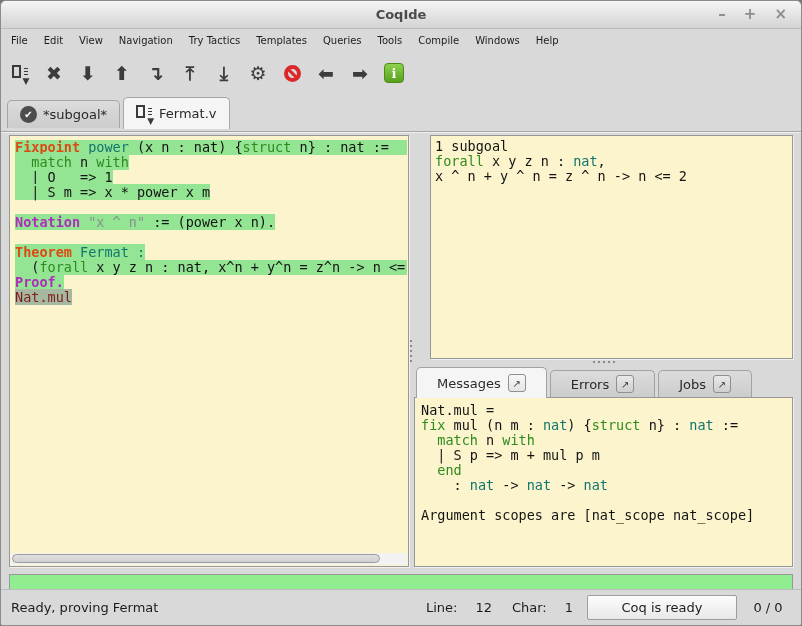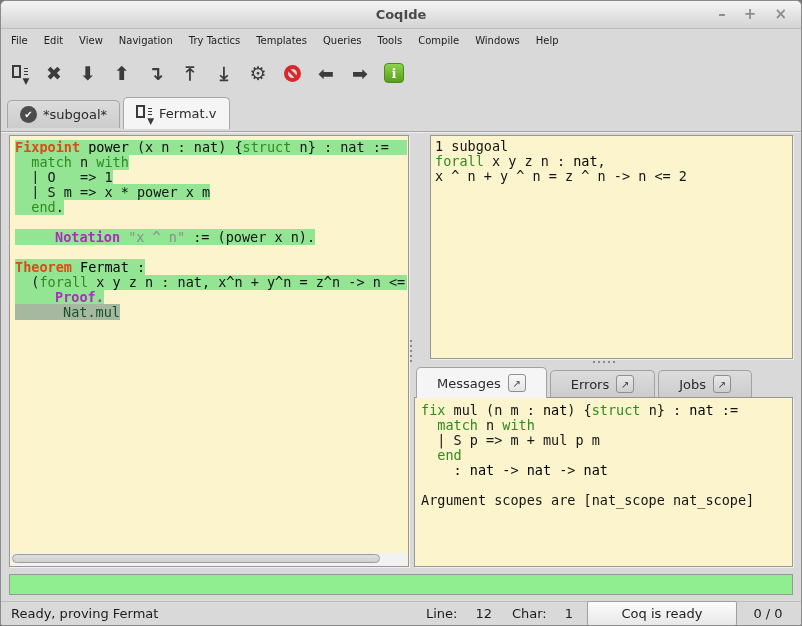--- a/index.html
+++ b/index.html
@@ -71,34 +71,34 @@
   .detach-btn{width:18px;height:18px;border:1px solid #8f8f8f;border-radius:3px;
     background:linear-gradient(#e9e9e9,#cfcfcf);font-size:10px;color:#333;
     display:flex;align-items:center;justify-content:center;}
   .msg-tab.active .detach-btn{background:linear-gradient(#f8f8f8,#e4e4e4);}
   .msg-frame{position:absolute;top:31px;left:0;right:0;bottom:0;overflow:hidden;padding:5px 6px;}
   
   .cl{white-space:pre;min-height:15px;}
   .hl{display:inline;}
   .bg-proc{background:#93e493;}
   .bg-sel{background:#a6b89f;}
-  .bg-sel .pl{color:#14532d;margin-left:48px;}
+  .bg-sel .pl{color:#7f1d1d;}
   .full{display:block;}
   .kw1{color:#dd4a15;font-weight:bold;}
   .kw2{color:#2e8b1e;}
-  .kw3{color:#ae2ebc;font-weight:bold;margin-left:40px;}
-  .id{color:#000000;}
+  .kw3{color:#ae2ebc;font-weight:bold;}
+  .id{color:#0f766e;}
   .str{color:#87918d;}
   .pl{color:#141414;}
   
   .progressbar{position:absolute;left:8px;right:8px;top:573px;height:21px;
     border:1px solid #989898;background:#f0f0f0;}
   .progress-fill{height:100%;background:#90ee90;}
   
-  .statusbar{position:absolute;left:0;right:0;bottom:0;height:24px;border-top:1px solid #bdbdbd;
+  .statusbar{position:absolute;left:0;right:0;bottom:0;height:36px;border-top:1px solid #bdbdbd;
     display:flex;align-items:center;font-size:13px;color:#1c1c1c;padding:0 10px;background:#d9d9d9;margin-top:36px;}
   .status-left{flex:1;}
   .status-right{display:flex;align-items:center;gap:8px;}
   .lbl{margin-left:12px;}
   .val{margin-left:10px;}
   .coq-status-box{border:1px solid #9e9e9e;border-radius:2px;background:linear-gradient(#fcfcfc,#e8e8e8);
     padding:4px 0;width:150px;text-align:center;margin-left:6px;}
   .counter{width:46px;text-align:center;}
 </style>
 </head>
@@ -188,21 +188,20 @@
   </div>
 
   <div class="page">
 
     <div class="editor-frame frame">
       <div class="editor-code code-font">
           <div class="cl"><span class="hl bg-proc full"><span class="kw1">Fixpoint</span><span class="pl"> </span><span class="id">power</span><span class="pl"> (x n : nat) {</span><span class="kw2">struct</span><span class="pl"> n} : nat :=</span></span></div>
           <div class="cl"><span class="hl bg-proc"><span class="pl">  </span><span class="kw2">match</span><span class="pl"> n </span><span class="kw2">with</span></span></div>
           <div class="cl"><span class="hl bg-proc"><span class="pl">  | O   =&gt; 1</span></span></div>
           <div class="cl"><span class="hl bg-proc"><span class="pl">  | S m =&gt; x * power x m</span></span></div>
-          <div class="cl"><span class="hl bg-proc"><span class="pl">  </span><span class="kw2">end</span><span class="pl">.</span></span></div>
           <div class="cl"><span class="hl">&nbsp;</span></div>
           <div class="cl"><span class="hl bg-proc"><span class="kw3">Notation</span><span class="pl"> </span><span class="str">"x ^ n"</span><span class="pl"> := (power x n).</span></span></div>
           <div class="cl"><span class="hl">&nbsp;</span></div>
           <div class="cl"><span class="hl bg-proc"><span class="kw1">Theorem</span><span class="pl"> </span><span class="id">Fermat :</span></span></div>
           <div class="cl"><span class="hl bg-proc full"><span class="pl">  (</span><span class="kw2">forall</span><span class="pl"> x y z n : nat, x^n + y^n = z^n -&gt; n &lt;=</span></span></div>
           <div class="cl"><span class="hl bg-proc"><span class="kw3">Proof.</span></span></div>
           <div class="cl"><span class="hl bg-sel"><span class="pl">Nat.mul</span></span></div>
         </div>
       <div class="editor-hscroll">
         <div class="hthumb"></div>
@@ -246,20 +245,21 @@
           <div class="msg-tab">
             <span>Errors</span>
             <span class="detach-btn">↗</span>
           </div>
           <div class="msg-tab">
             <span>Jobs</span>
             <span class="detach-btn">↗</span>
           </div>
         </div>
         <div class="msg-frame frame code-font">
+            <div class="cl"><span class="hl"><span class="pl">Nat.mul =</span></span></div>
             <div class="cl"><span class="hl"><span class="kw2">fix</span><span class="pl"> mul (n m : </span><span class="id">nat</span><span class="pl">) {</span><span class="kw2">struct</span><span class="pl"> n} : </span><span class="id">nat</span><span class="pl"> :=</span></span></div>
             <div class="cl"><span class="hl"><span class="pl">  </span><span class="kw2">match</span><span class="pl"> n </span><span class="kw2">with</span></span></div>
             <div class="cl"><span class="hl"><span class="pl">  | S p =&gt; m + mul p m</span></span></div>
             <div class="cl"><span class="hl"><span class="pl">  </span><span class="kw2">end</span></span></div>
             <div class="cl"><span class="hl"><span class="pl">    : </span><span class="id">nat</span><span class="pl"> -&gt; </span><span class="id">nat</span><span class="pl"> -&gt; </span><span class="id">nat</span></span></div>
             <div class="cl"><span class="hl">&nbsp;</span></div>
             <div class="cl"><span class="hl"><span class="pl">Argument scopes are [nat_scope nat_scope]</span></span></div>
           </div>
       </div>
     </div>

